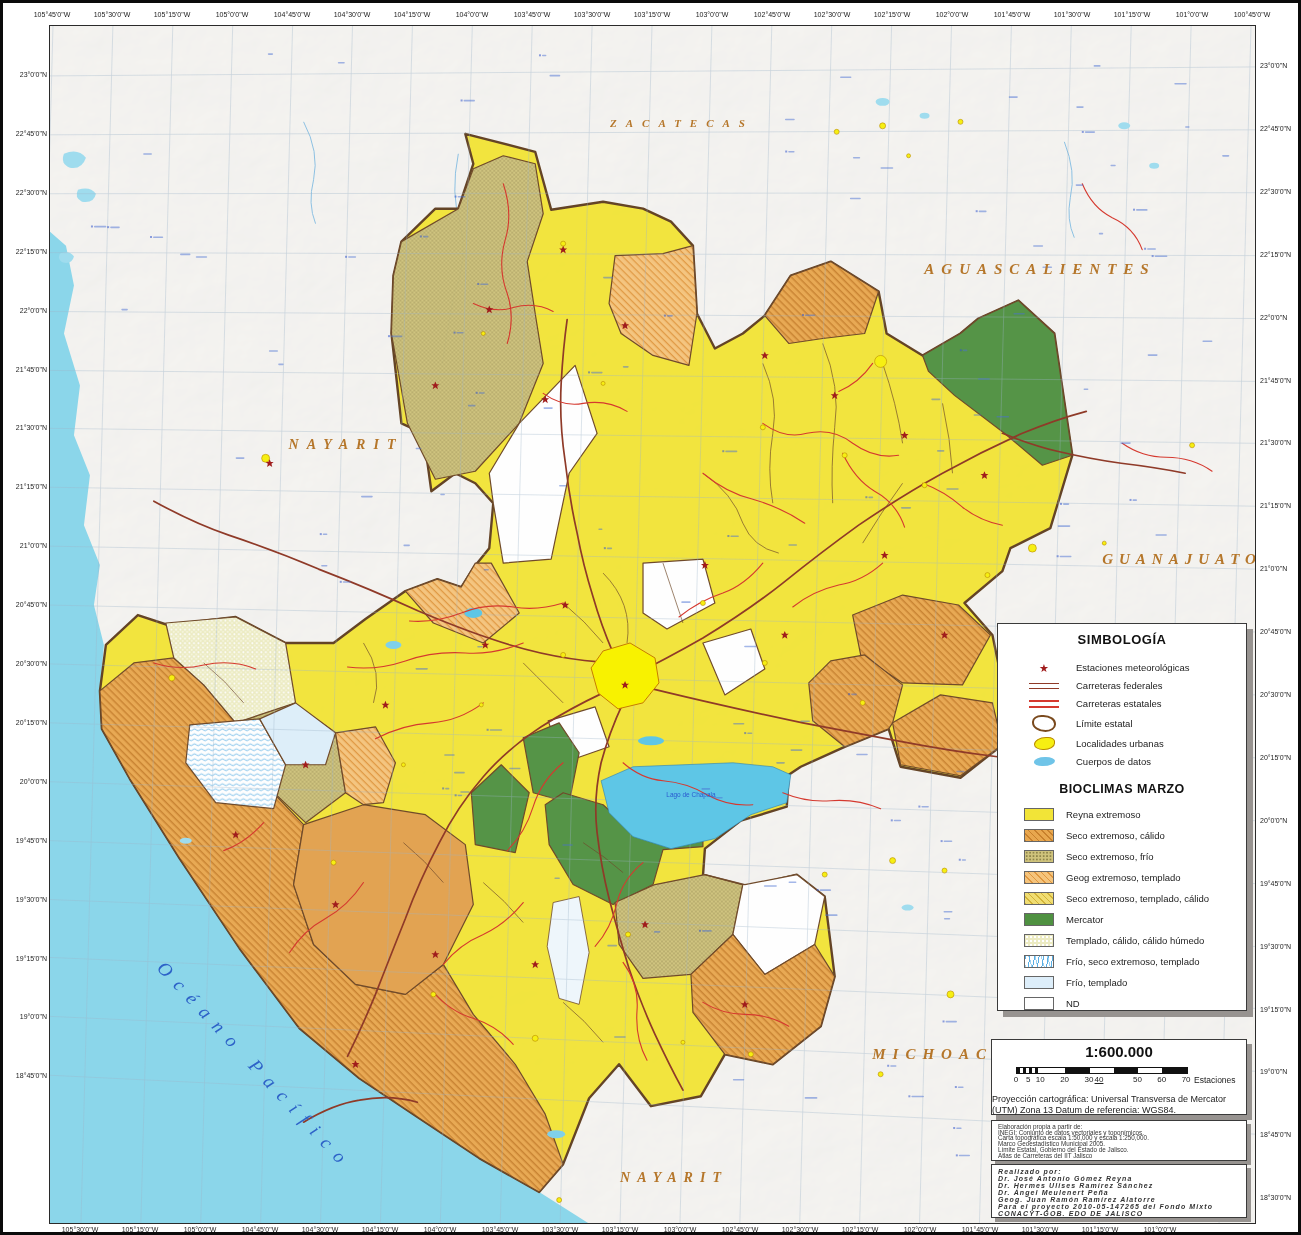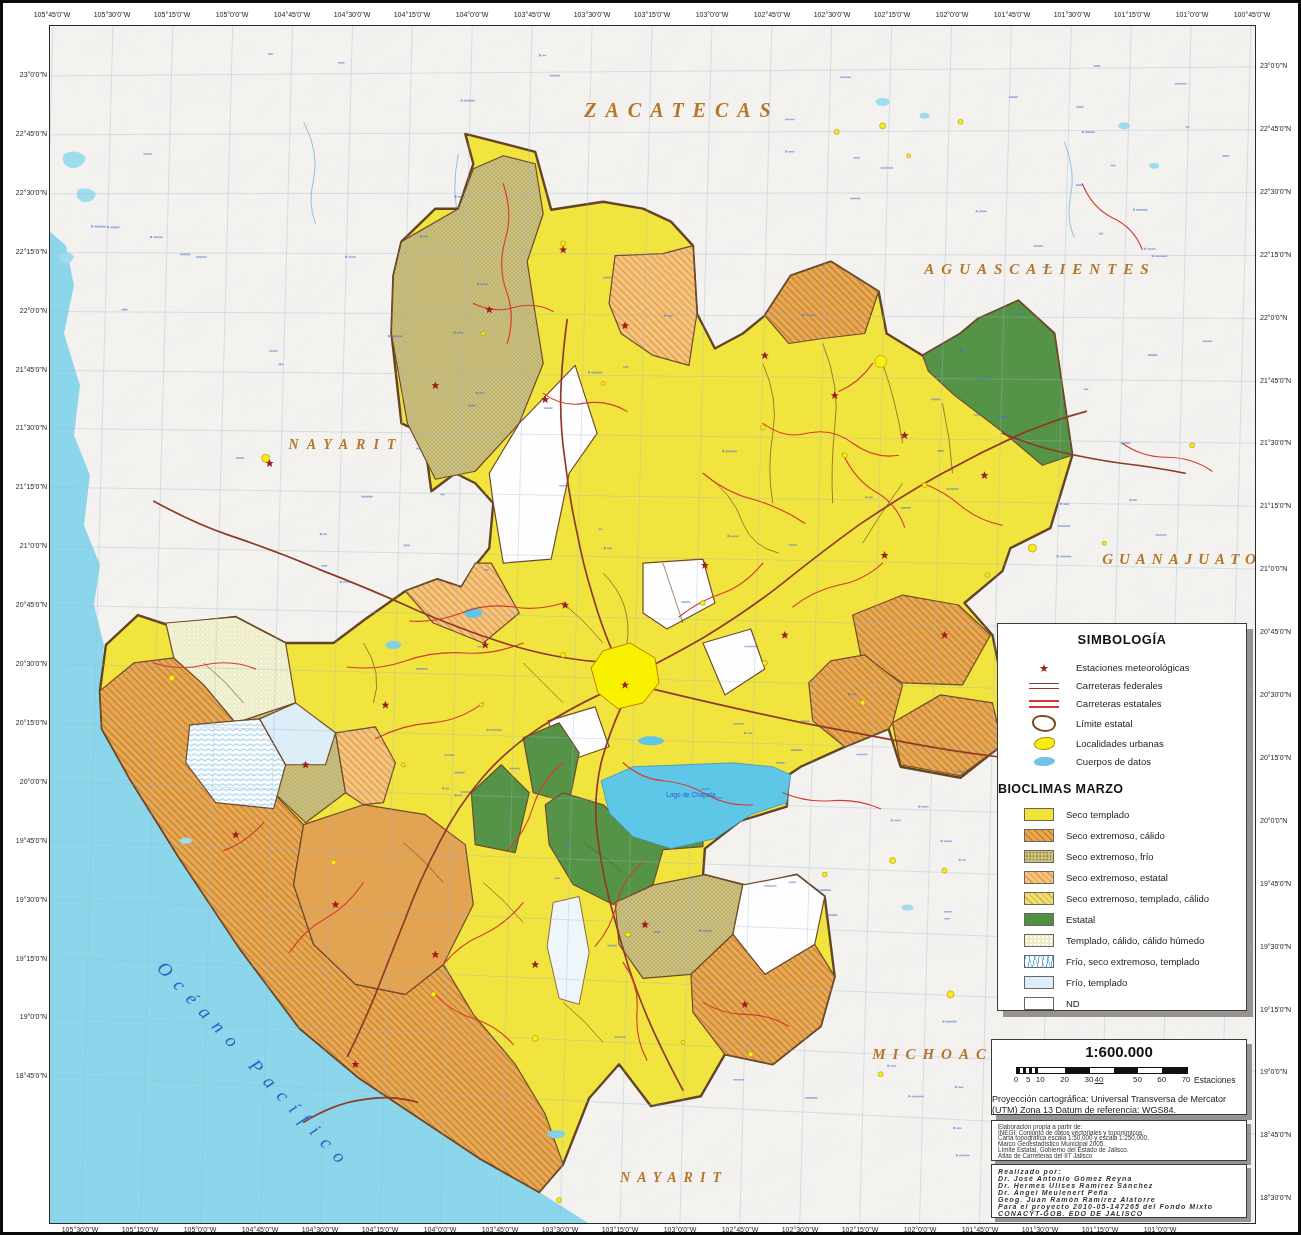--- a/index.html
+++ b/index.html
@@ -14,21 +14,21 @@
   
   .coord{position:absolute;font-size:7px;color:#222;white-space:nowrap;line-height:8px;}
   .coord.top,.coord.bottom{text-align:center;}
   .coord.left{text-align:right;}
   .coord.right{text-align:left;}
 
   
   .region-label{position:absolute;transform:translate(-50%,-50%);
     font-family:"Liberation Serif", serif;font-style:italic;font-weight:bold;
     color:var(--c-region_label);white-space:nowrap;pointer-events:none;}
-  .lbl-zacatecas{left:632px;top:84px;font-size:20px;letter-spacing:9px;}
+  .lbl-zacatecas{left:632px;top:97px;font-size:11px;letter-spacing:9px;}
   .lbl-aguascalientes{left:990px;top:243px;font-size:15px;letter-spacing:7px;}
   .lbl-nayarit{left:296px;top:419px;font-size:14px;letter-spacing:8px;}
   .lbl-guanajuato{left:1132px;top:533px;font-size:15px;letter-spacing:6px;}
   .lbl-michoacan{left:900px;top:1028px;font-size:15px;letter-spacing:7px;}
   .lbl-colima{left:624px;top:1152px;font-size:14px;letter-spacing:7px;}
   .lbl-ocean{left:205px;top:1040px;font-size:19px;letter-spacing:10px;
     color:var(--c-water_label);transform:translate(-50%,-50%) rotate(47deg);font-weight:normal;}
 
   
   .float-box{position:absolute;background:#ffffff;border:1.5px solid #3a3a3a;
@@ -38,21 +38,21 @@
   .symbol-list{margin:14px 0 0 26px;}
   .leg-row{display:flex;align-items:center;margin-bottom:5px;min-height:13px;}
   .leg-icon{width:40px;display:flex;flex-direction:column;align-items:center;justify-content:center;flex:none;}
   .leg-label{font-size:9.5px;color:#222;margin-left:12px;}
   .icon-star{color:#a01c1c;font-size:11px;line-height:10px;}
   .icon-line-federal div{width:30px;height:0;border-top:1.6px solid var(--c-road_federal);margin:2px 0;}
   .icon-line-state div{width:30px;height:0;border-top:2.4px solid var(--c-road_state);margin:2px 0;}
   .icon-boundary{width:20px;height:13px;border:2px solid #7a4a1e;border-radius:45% 60% 50% 65%;}
   .icon-urban{width:19px;height:11px;background:var(--c-urban);border:1px solid #b98a00;border-radius:60% 35% 55% 45%;}
   .icon-water{width:21px;height:9px;background:#6fc4e8;border-radius:55% 45% 60% 40%;}
-  .bio-title{font-size:12.5px;font-weight:bold;text-align:left;color:#111;margin-top:14px;letter-spacing:.4px;}
+  .bio-title{font-size:12.5px;font-weight:bold;text-align:center;color:#111;margin-top:14px;letter-spacing:.4px;}
   .bio-list{margin:12px 0 0 26px;}
   .bio-row{display:flex;align-items:center;margin-bottom:8.5px;}
   .sw{width:30px;height:12.5px;border:1px solid #666;flex:none;box-sizing:border-box;}
   .bio-label{font-size:9.5px;color:#222;margin-left:12px;}
   .sw-seco{background:var(--c-seco);}
   .sw-seco_calido{background:repeating-linear-gradient(45deg,#c8802c 0 1.4px,var(--c-seco_calido) 1.4px 4.6px);}
   .sw-seco_frio{background-image:radial-gradient(#8f854a .8px,transparent .95px);
                 background-size:3.4px 3.4px;background-color:var(--c-seco_frio);}
   .sw-seco_templado{background:repeating-linear-gradient(45deg,#e0973f 0 1.3px,var(--c-seco_templado) 1.3px 4.6px);}
   .sw-seco_templado_calido{background:repeating-linear-gradient(45deg,#d2b337 0 1.3px,var(--c-seco_templado_calido) 1.3px 4.6px);}
@@ -593,41 +593,41 @@
           <span class="leg-icon">
             <span class="icon-water"></span>
           </span>
           <span class="leg-label">Cuerpos de datos</span>
         </div>
       </div>
     <div class="bio-title">BIOCLIMAS MARZO</div>
     <div class="bio-list" id="bio-list">
         <div class="bio-row">
           <span class="sw sw-seco"></span>
-          <span class="bio-label">Seco templado</span>
+          <span class="bio-label">Reyna extremoso</span>
         </div>
         <div class="bio-row">
           <span class="sw sw-seco_calido"></span>
           <span class="bio-label">Seco extremoso, cálido</span>
         </div>
         <div class="bio-row">
           <span class="sw sw-seco_frio"></span>
           <span class="bio-label">Seco extremoso, frío</span>
         </div>
         <div class="bio-row">
           <span class="sw sw-seco_templado"></span>
-          <span class="bio-label">Seco extremoso, estatal</span>
+          <span class="bio-label">Geog extremoso, templado</span>
         </div>
         <div class="bio-row">
           <span class="sw sw-seco_templado_calido"></span>
           <span class="bio-label">Seco extremoso, templado, cálido</span>
         </div>
         <div class="bio-row">
           <span class="sw sw-templado"></span>
-          <span class="bio-label">Estatal</span>
+          <span class="bio-label">Mercator</span>
         </div>
         <div class="bio-row">
           <span class="sw sw-templado_calido_humedo"></span>
           <span class="bio-label">Templado, cálido, cálido húmedo</span>
         </div>
         <div class="bio-row">
           <span class="sw sw-frio_seco_templado"></span>
           <span class="bio-label">Frío, seco extremoso, templado</span>
         </div>
         <div class="bio-row">

